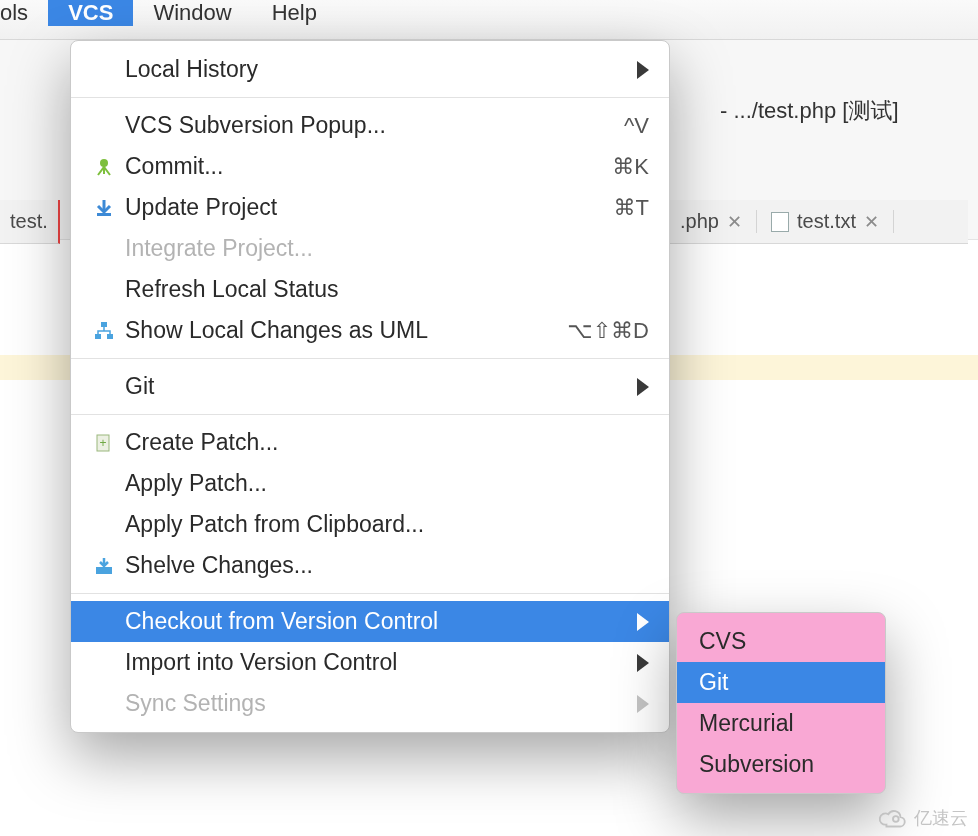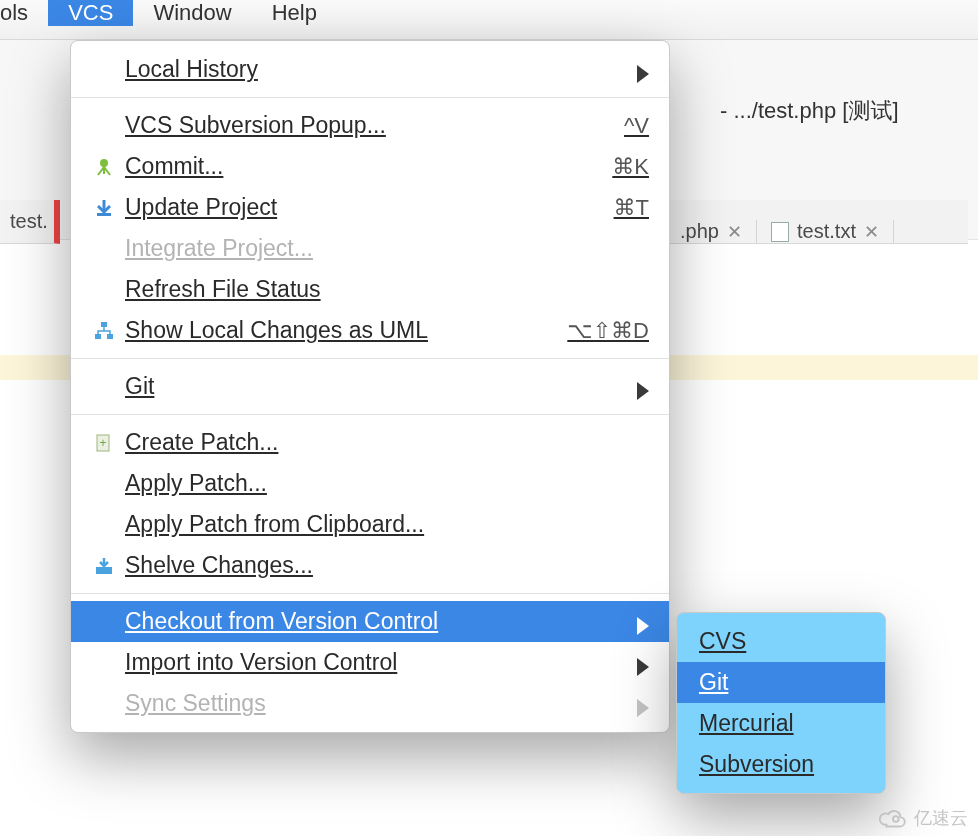--- a/index.html
+++ b/index.html
@@ -24,20 +24,21 @@
   .menubar .mitem {
     padding: 0 20px;
     display: flex; align-items: center;
     font-size: 22px;
     color: #333;
   }
   .menubar .mitem.partial { padding-left: 0; }
   .menubar .mitem.selected {
     background: #3b87e5;
     color: #fff;
+    font-weight: bold;
   }
 
   
   .bg-area {
     position: absolute;
     top: 40px; left: 0; right: 0; height: 200px;
     background: #f7f7f7;
     border-bottom: 1px solid #e4e4e4;
   }
   .breadcrumb {
@@ -46,21 +47,21 @@
     font-size: 22px; color: #333;
     white-space: nowrap;
   }
   .tabs {
     position: absolute;
     top: 200px; left: 0; right: 10px;
     height: 44px;
     background: #f2f2f2;
     border-bottom: 1px solid #d8d8d8;
     display: flex;
-    align-items: flex-end;
+    align-items: center;
   }
   .tab {
     display: flex; align-items: center;
     padding: 0 14px;
     border-right: 1px solid #d4d4d4;
     font-size: 20px;
     color: #4a4a4a;
     gap: 8px;
   }
   .tab .x { color: #8c8c8c; font-size: 18px; }
@@ -72,42 +73,41 @@
     position: absolute;
     left: 0; right: 0; top: 355px; height: 25px;
     background: #fdf5d9;
   }
   .tab-left-fragment {
     position:absolute; left:0; top:200px; height:44px; width:60px;
     background:#f2f2f2;
     border-bottom:1px solid #d8d8d8;
     display:flex; align-items:center;
     font-size:20px; color:#4a4a4a; padding-left:10px;
-    border-right:6px solid #ef4444;
+    border-right:2px solid #ef4444;
   }
 
   
   .menu {
     position: absolute;
     top: 40px; left: 70px;
     width: 600px;
     background: #fff;
     border: 1px solid #c9c9c9;
     border-radius: 8px;
     box-shadow: 0 24px 60px rgba(0,0,0,0.35);
     padding: 8px 0;
   }
   .mi {
     display: flex;
-    align-items: flex-end;
+    align-items: center;
     padding: 7px 20px 7px 22px;
     font-size: 23px;
     color: #2a2a2a;
     white-space: nowrap;
-    text-decoration: underline;
   }
   .mi .lbl { flex: 1; display: flex; align-items: center; gap: 10px; }
   .mi .hint { color: #555; font-size: 22px; text-align: right; margin-left: 20px; }
   .mi.disabled { color: #b3b3b3; }
   .mi.selected { background: #3b87e5; color: #fff; }
   .mi.selected .tri { border-left-color: #fff; }
   .sep { height: 1px; background: #e2e2e2; margin: 7px 0; }
   .tri {
     width: 0; height: 0;
     border-top: 9px solid transparent;
@@ -119,21 +119,21 @@
 
   
   .ic { width: 22px; display: inline-flex; justify-content:center; }
   .ic svg { width: 20px; height: 20px; }
 
   
   .submenu {
     position: absolute;
     top: 612px; left: 676px;
     width: 210px;
-    background: #7dd3fc;
+    background: #f9a8d4;
     border: 1px solid #c9c9c9;
     border-radius: 8px;
     box-shadow: 0 24px 60px rgba(0,0,0,0.35);
     padding: 8px 0;
   }
   .submenu .mi { padding: 7px 22px; font-size: 23px; }
 
   
   .watermark {
     position: absolute;
@@ -228,21 +228,21 @@
   </div>
   <div class="mi disabled">
     <span class="lbl">
         <span class="ic"></span>
         <span>Integrate Project...</span>
       </span>
   </div>
   <div class="mi">
     <span class="lbl">
         <span class="ic"></span>
-        <span>Refresh File Status</span>
+        <span>Refresh Local Status</span>
       </span>
   </div>
   <div class="mi">
     <span class="lbl">
         <span class="ic">
           <svg viewBox="0 0 20 20">
             <rect x="7" y="1" width="6" height="5" fill="#4aa3df"></rect>
             <rect x="1" y="13" width="6" height="5" fill="#4aa3df"></rect>
             <rect x="13" y="13" width="6" height="5" fill="#4aa3df"></rect>
             <path d="M10 6 V10 M10 10 H4 V13 M10 10 H16 V13" stroke="#4aa3df" stroke-width="1.5" fill="none"></path>

